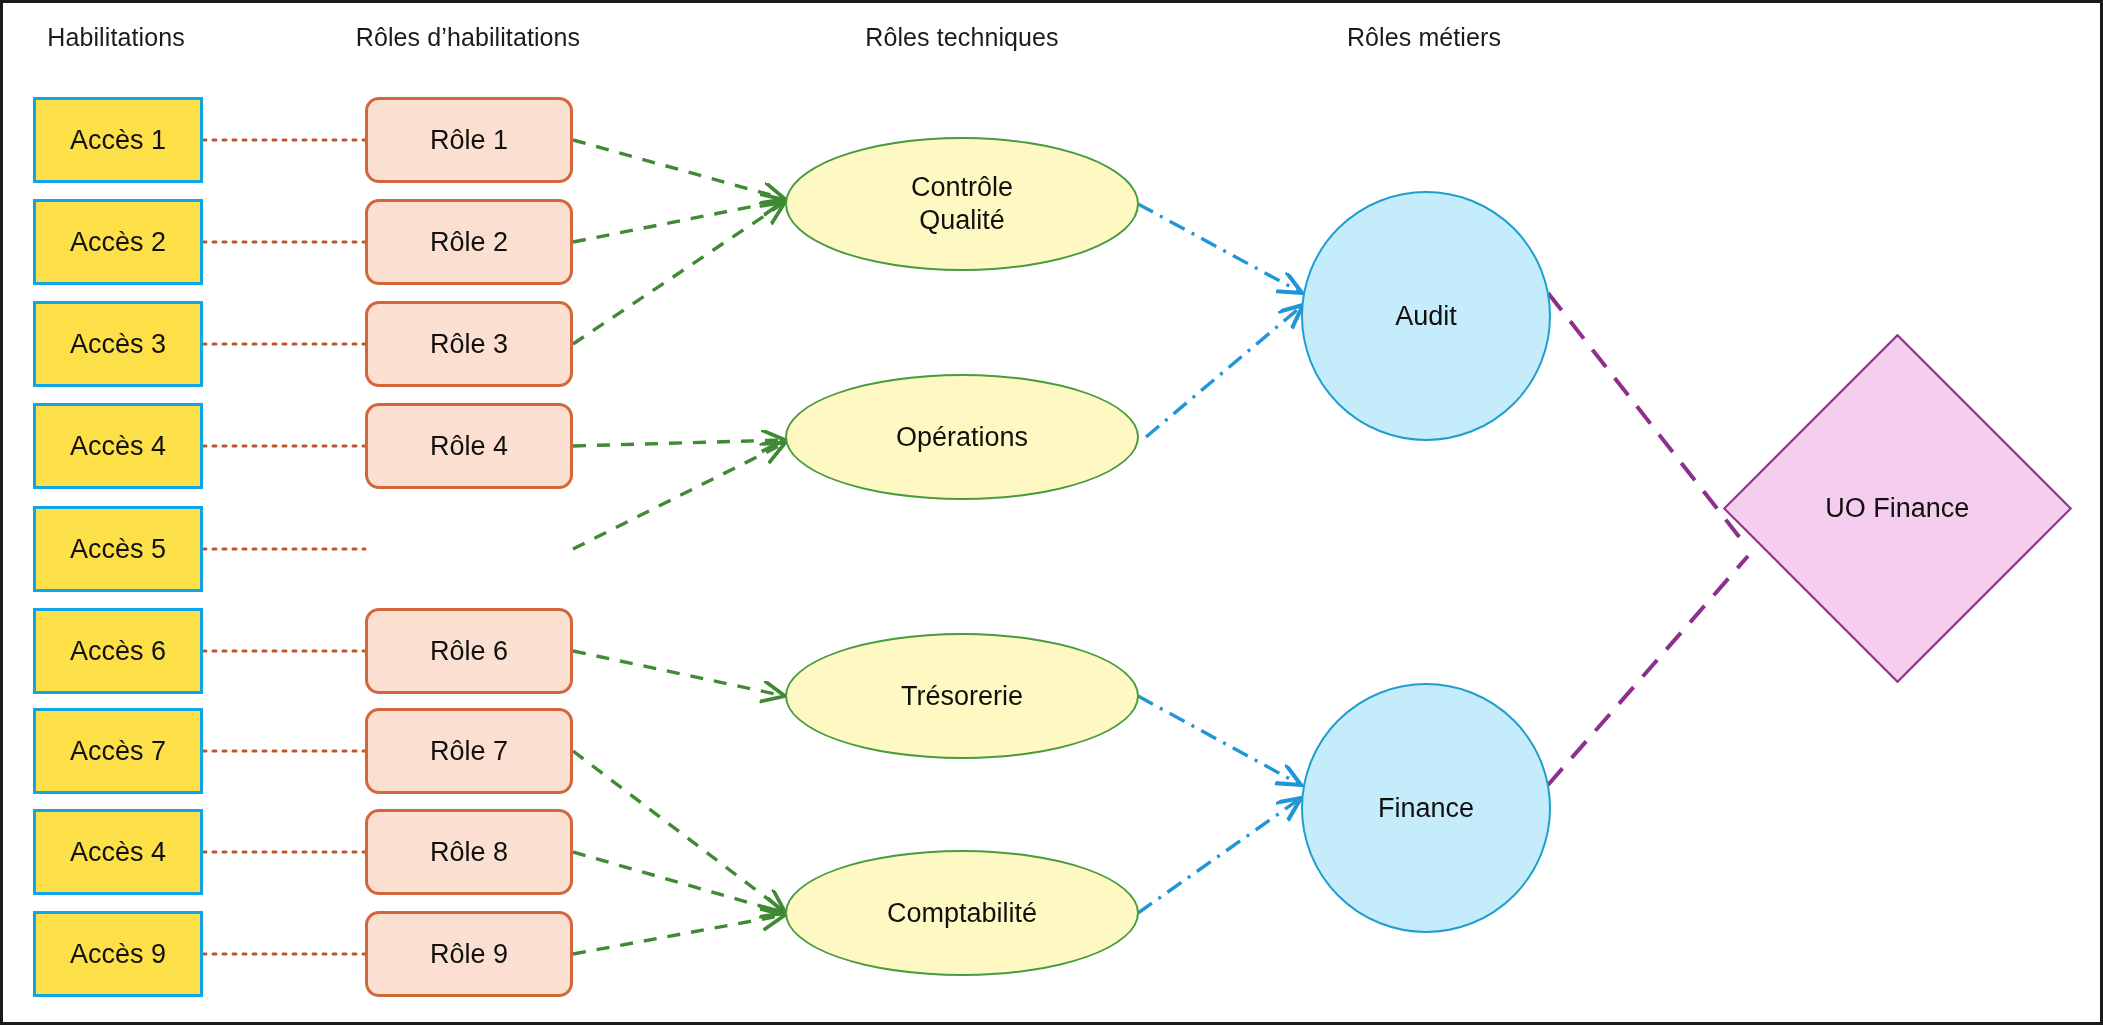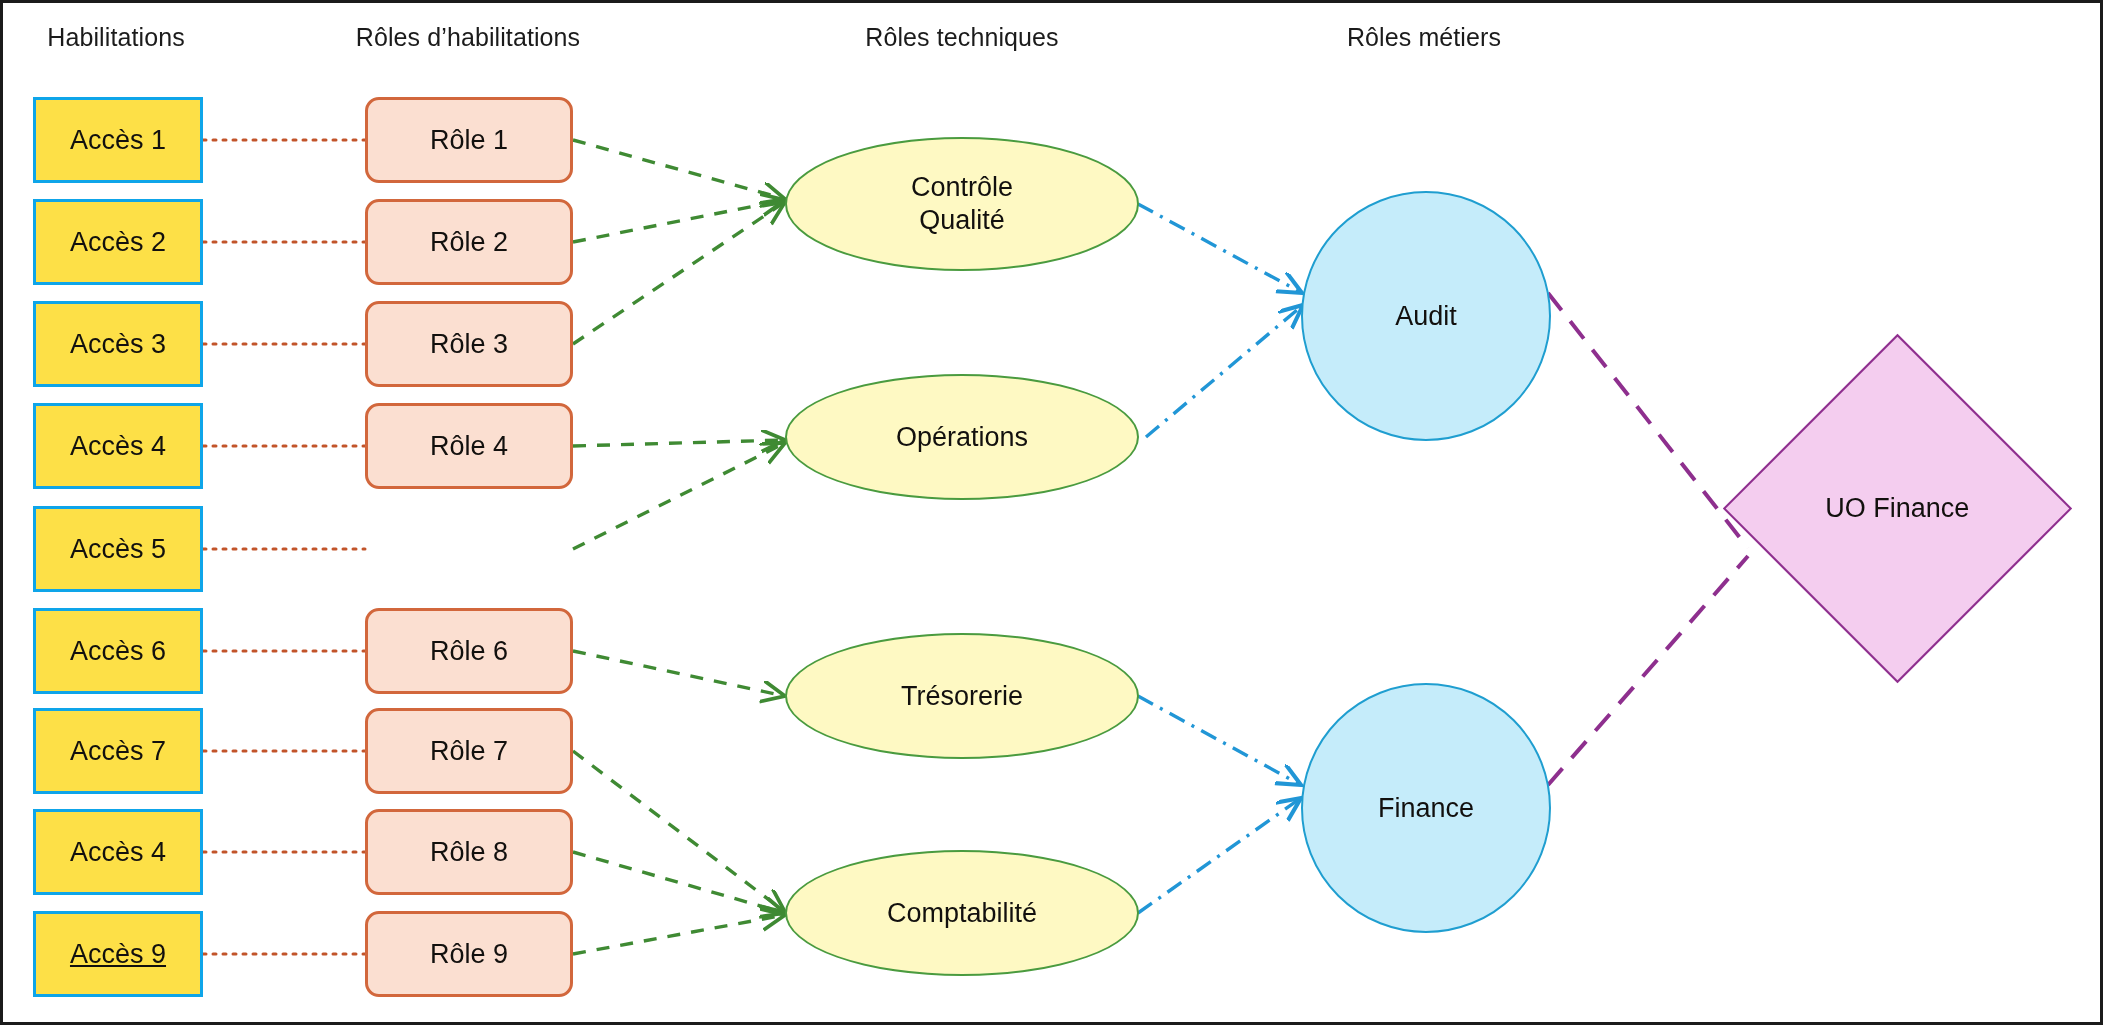--- a/index.html
+++ b/index.html
@@ -136,21 +136,21 @@
   <div class="col-header" style="left:1421px; top:20px;">Rôles métiers</div>
 
   <div class="node access" style="left:30px; top:94px; width:170px; height:86px;">Accès 1</div>
   <div class="node access" style="left:30px; top:196px; width:170px; height:86px;">Accès 2</div>
   <div class="node access" style="left:30px; top:298px; width:170px; height:86px;">Accès 3</div>
   <div class="node access" style="left:30px; top:400px; width:170px; height:86px;">Accès 4</div>
   <div class="node access" style="left:30px; top:503px; width:170px; height:86px;">Accès 5</div>
   <div class="node access" style="left:30px; top:605px; width:170px; height:86px;">Accès 6</div>
   <div class="node access" style="left:30px; top:705px; width:170px; height:86px;">Accès 7</div>
   <div class="node access" style="left:30px; top:806px; width:170px; height:86px;">Accès 4</div>
-  <div class="node access" style="left:30px; top:908px; width:170px; height:86px;text-decoration:underline;">Accès 9</div>
+  <div class="node access" style="left:30px; top:908px; width:170px; height:86px;">Accès 9</div>
 
   <div class="node role" style="left:362px; top:94px; width:208px; height:86px;">Rôle 1</div>
   <div class="node role" style="left:362px; top:196px; width:208px; height:86px;">Rôle 2</div>
   <div class="node role" style="left:362px; top:298px; width:208px; height:86px;">Rôle 3</div>
   <div class="node role" style="left:362px; top:400px; width:208px; height:86px;">Rôle 4</div>
   <div class="node role" style="left:362px; top:605px; width:208px; height:86px;">Rôle 6</div>
   <div class="node role" style="left:362px; top:705px; width:208px; height:86px;">Rôle 7</div>
   <div class="node role" style="left:362px; top:806px; width:208px; height:86px;">Rôle 8</div>
   <div class="node role" style="left:362px; top:908px; width:208px; height:86px;">Rôle 9</div>
 

